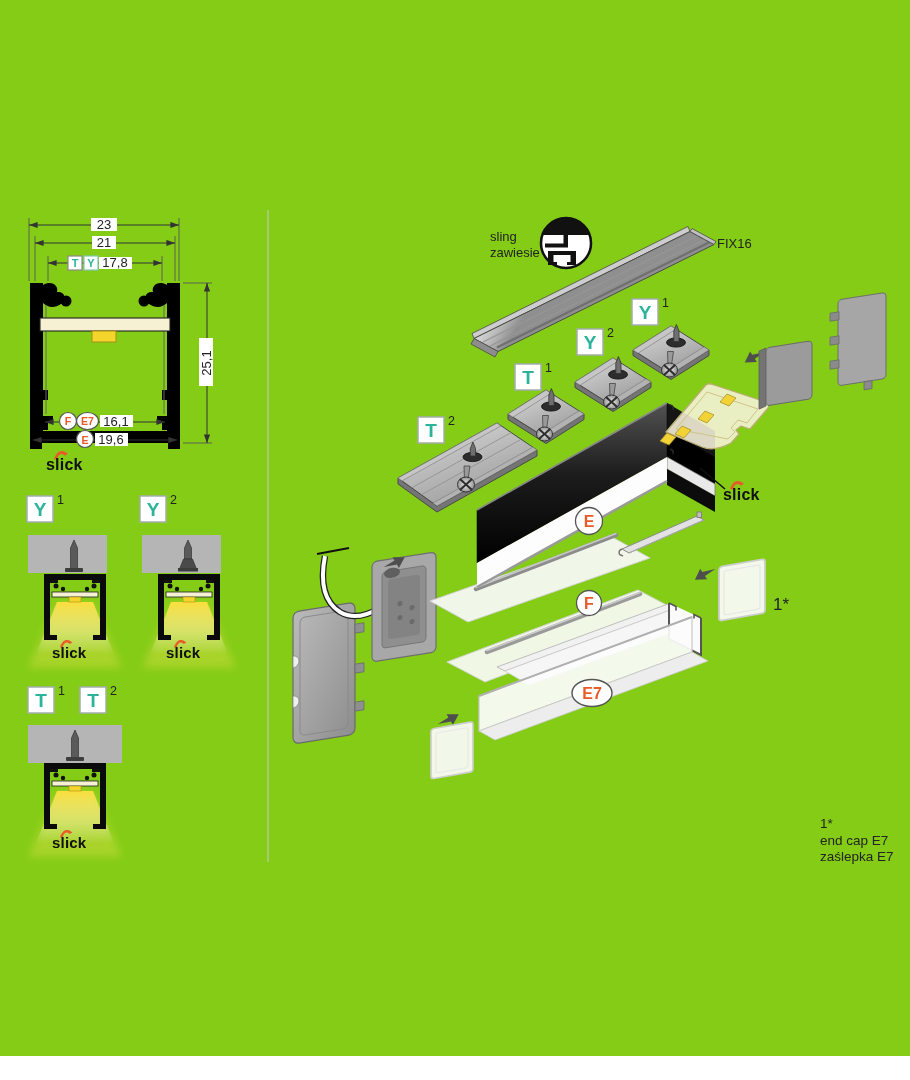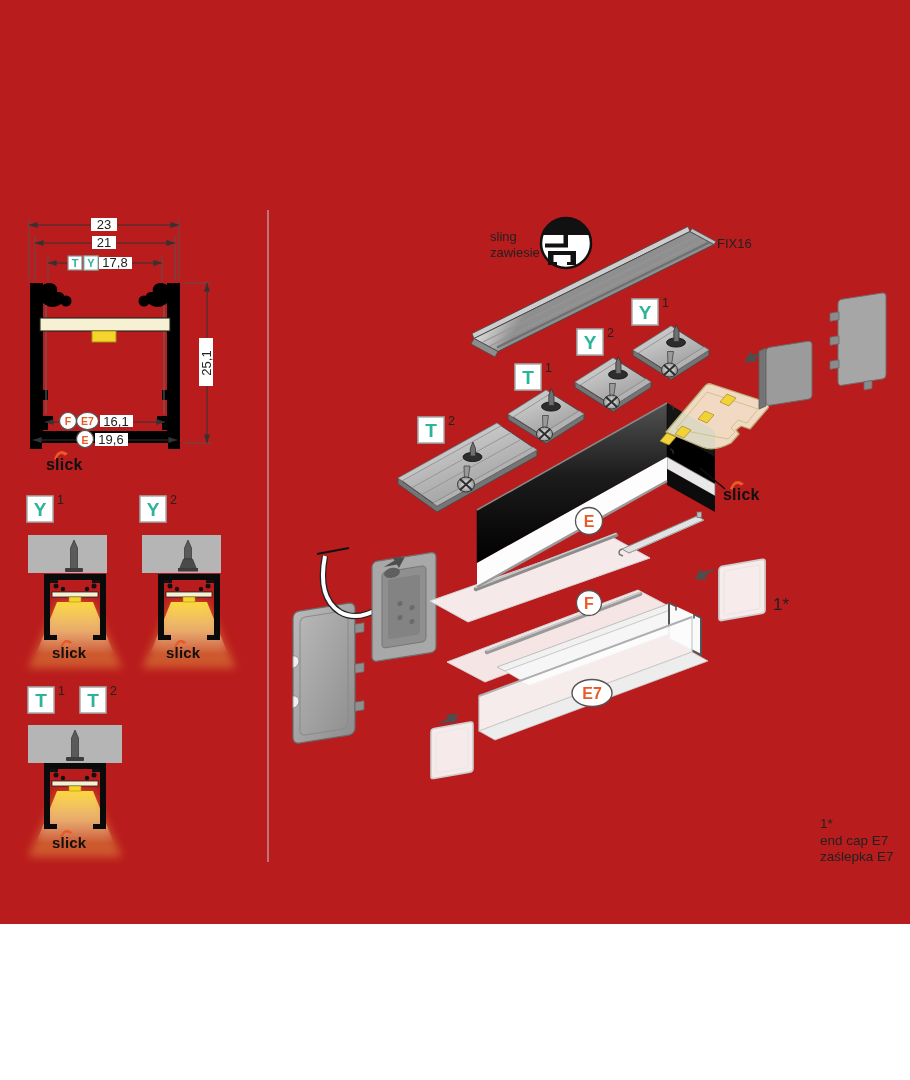--- a/index.html
+++ b/index.html
@@ -1,16 +1,16 @@
 <!DOCTYPE html>
 <html><head>
 <meta charset="utf-8">
 <style>
   html,body{margin:0;padding:0;background:#fff;}
-  .page{position:relative;width:910px;height:924px;background:#b91c1c;overflow:hidden;
+  .page{position:relative;width:910px;height:1056px;background:#84cc16;overflow:hidden;
         font-family:"Liberation Sans",sans-serif;}
   svg text{font-family:"Liberation Sans",sans-serif;}
   .t-dim{font-size:13px;fill:#222;}
   .t-box{font-size:19px;font-weight:bold;fill:#2bb499;}
   .t-box-sm{font-size:11px;font-weight:bold;fill:#2bb499;}
   .t-sup{font-size:12.5px;fill:#222;}
   .t-orange-lg{font-size:16px;font-weight:bold;fill:#e85a28;}
   .t-orange-sm{font-size:10.5px;font-weight:bold;fill:#e85a28;}
   .t-brand{font-size:16px;font-weight:bold;fill:#101010;letter-spacing:.2px;}
   .t-brand-sm{font-size:15px;font-weight:bold;fill:#101010;letter-spacing:.2px;}

